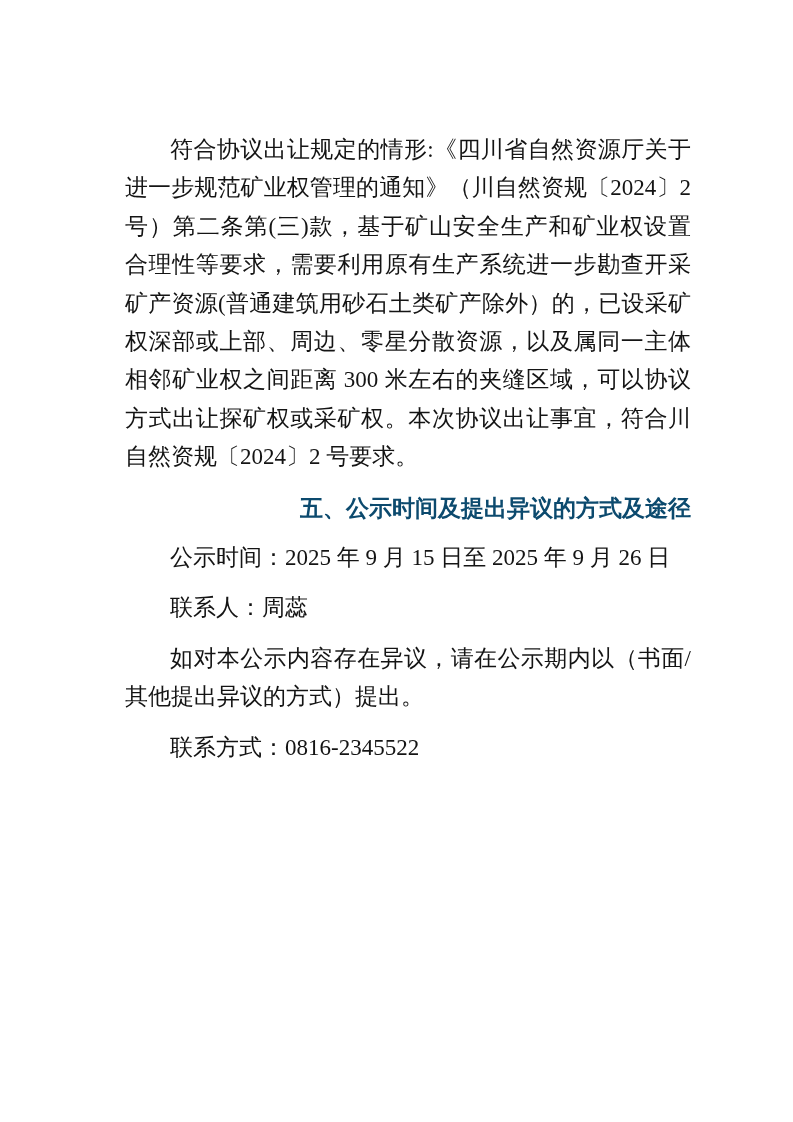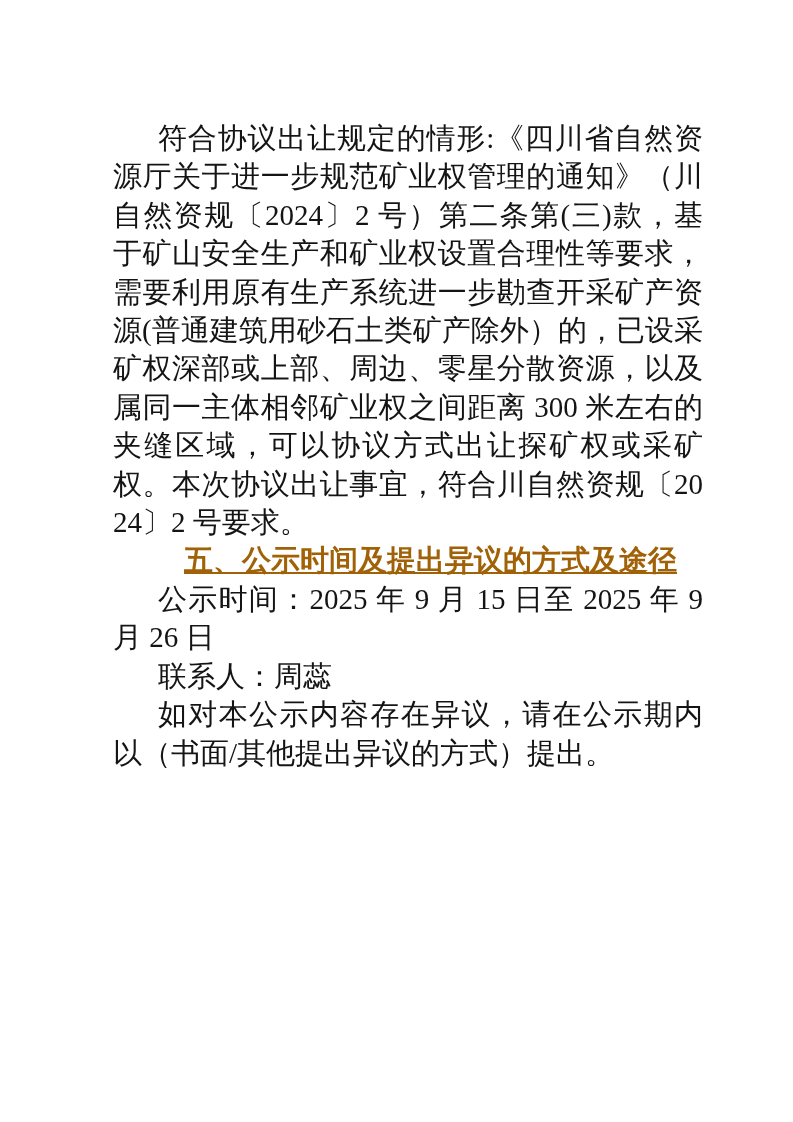--- a/index.html
+++ b/index.html
@@ -15,43 +15,43 @@
     overflow: hidden;
     box-sizing: border-box;
   }
   .content {
     position: absolute;
     left: 113px;
     top: 119px;
     width: 590px;
   }
   .para {
-    margin: 0;
+    margin: 12px;
     padding: 0;
     font-family: "Liberation Serif", "DejaVu Serif", serif;
-    font-size: 29px;
+    font-size: 23px;
     line-height: 38.4px;
     color: #141414;
     text-align: justify;
     text-justify: inter-ideograph;
     text-indent: 45px;
     word-break: break-all;
   }
   .heading {
     font-family: "Liberation Sans", "DejaVu Sans", sans-serif;
     font-weight: 700;
-    text-align: center;
-    color: #a16207;
-    text-decoration: underline;
+    text-align: right;
+    color: #0c4a6e;
   }
 </style>
 </head>
 <body>
 
 <div class="page">
   <div class="content">
     <p class="para">符合协议出让规定的情形:《四川省自然资源厅关于进一步规范矿业权管理的通知》（川自然资规〔2024〕2 号）第二条第(三)款，基于矿山安全生产和矿业权设置合理性等要求，需要利用原有生产系统进一步勘查开采矿产资源(普通建筑用砂石土类矿产除外）的，已设采矿权深部或上部、周边、零星分散资源，以及属同一主体相邻矿业权之间距离 300 米左右的夹缝区域，可以协议方式出让探矿权或采矿权。本次协议出让事宜，符合川自然资规〔2024〕2 号要求。</p>
     <p class="para heading">五、公示时间及提出异议的方式及途径</p>
     <p class="para">公示时间：2025 年 9 月 15 日至 2025 年 9 月 26 日</p>
     <p class="para">联系人：周蕊</p>
     <p class="para">如对本公示内容存在异议，请在公示期内以（书面/其他提出异议的方式）提出。</p>
+    <p class="para">联系方式：0816-2345522</p>
   </div>
 </div>
 
 </body></html>

